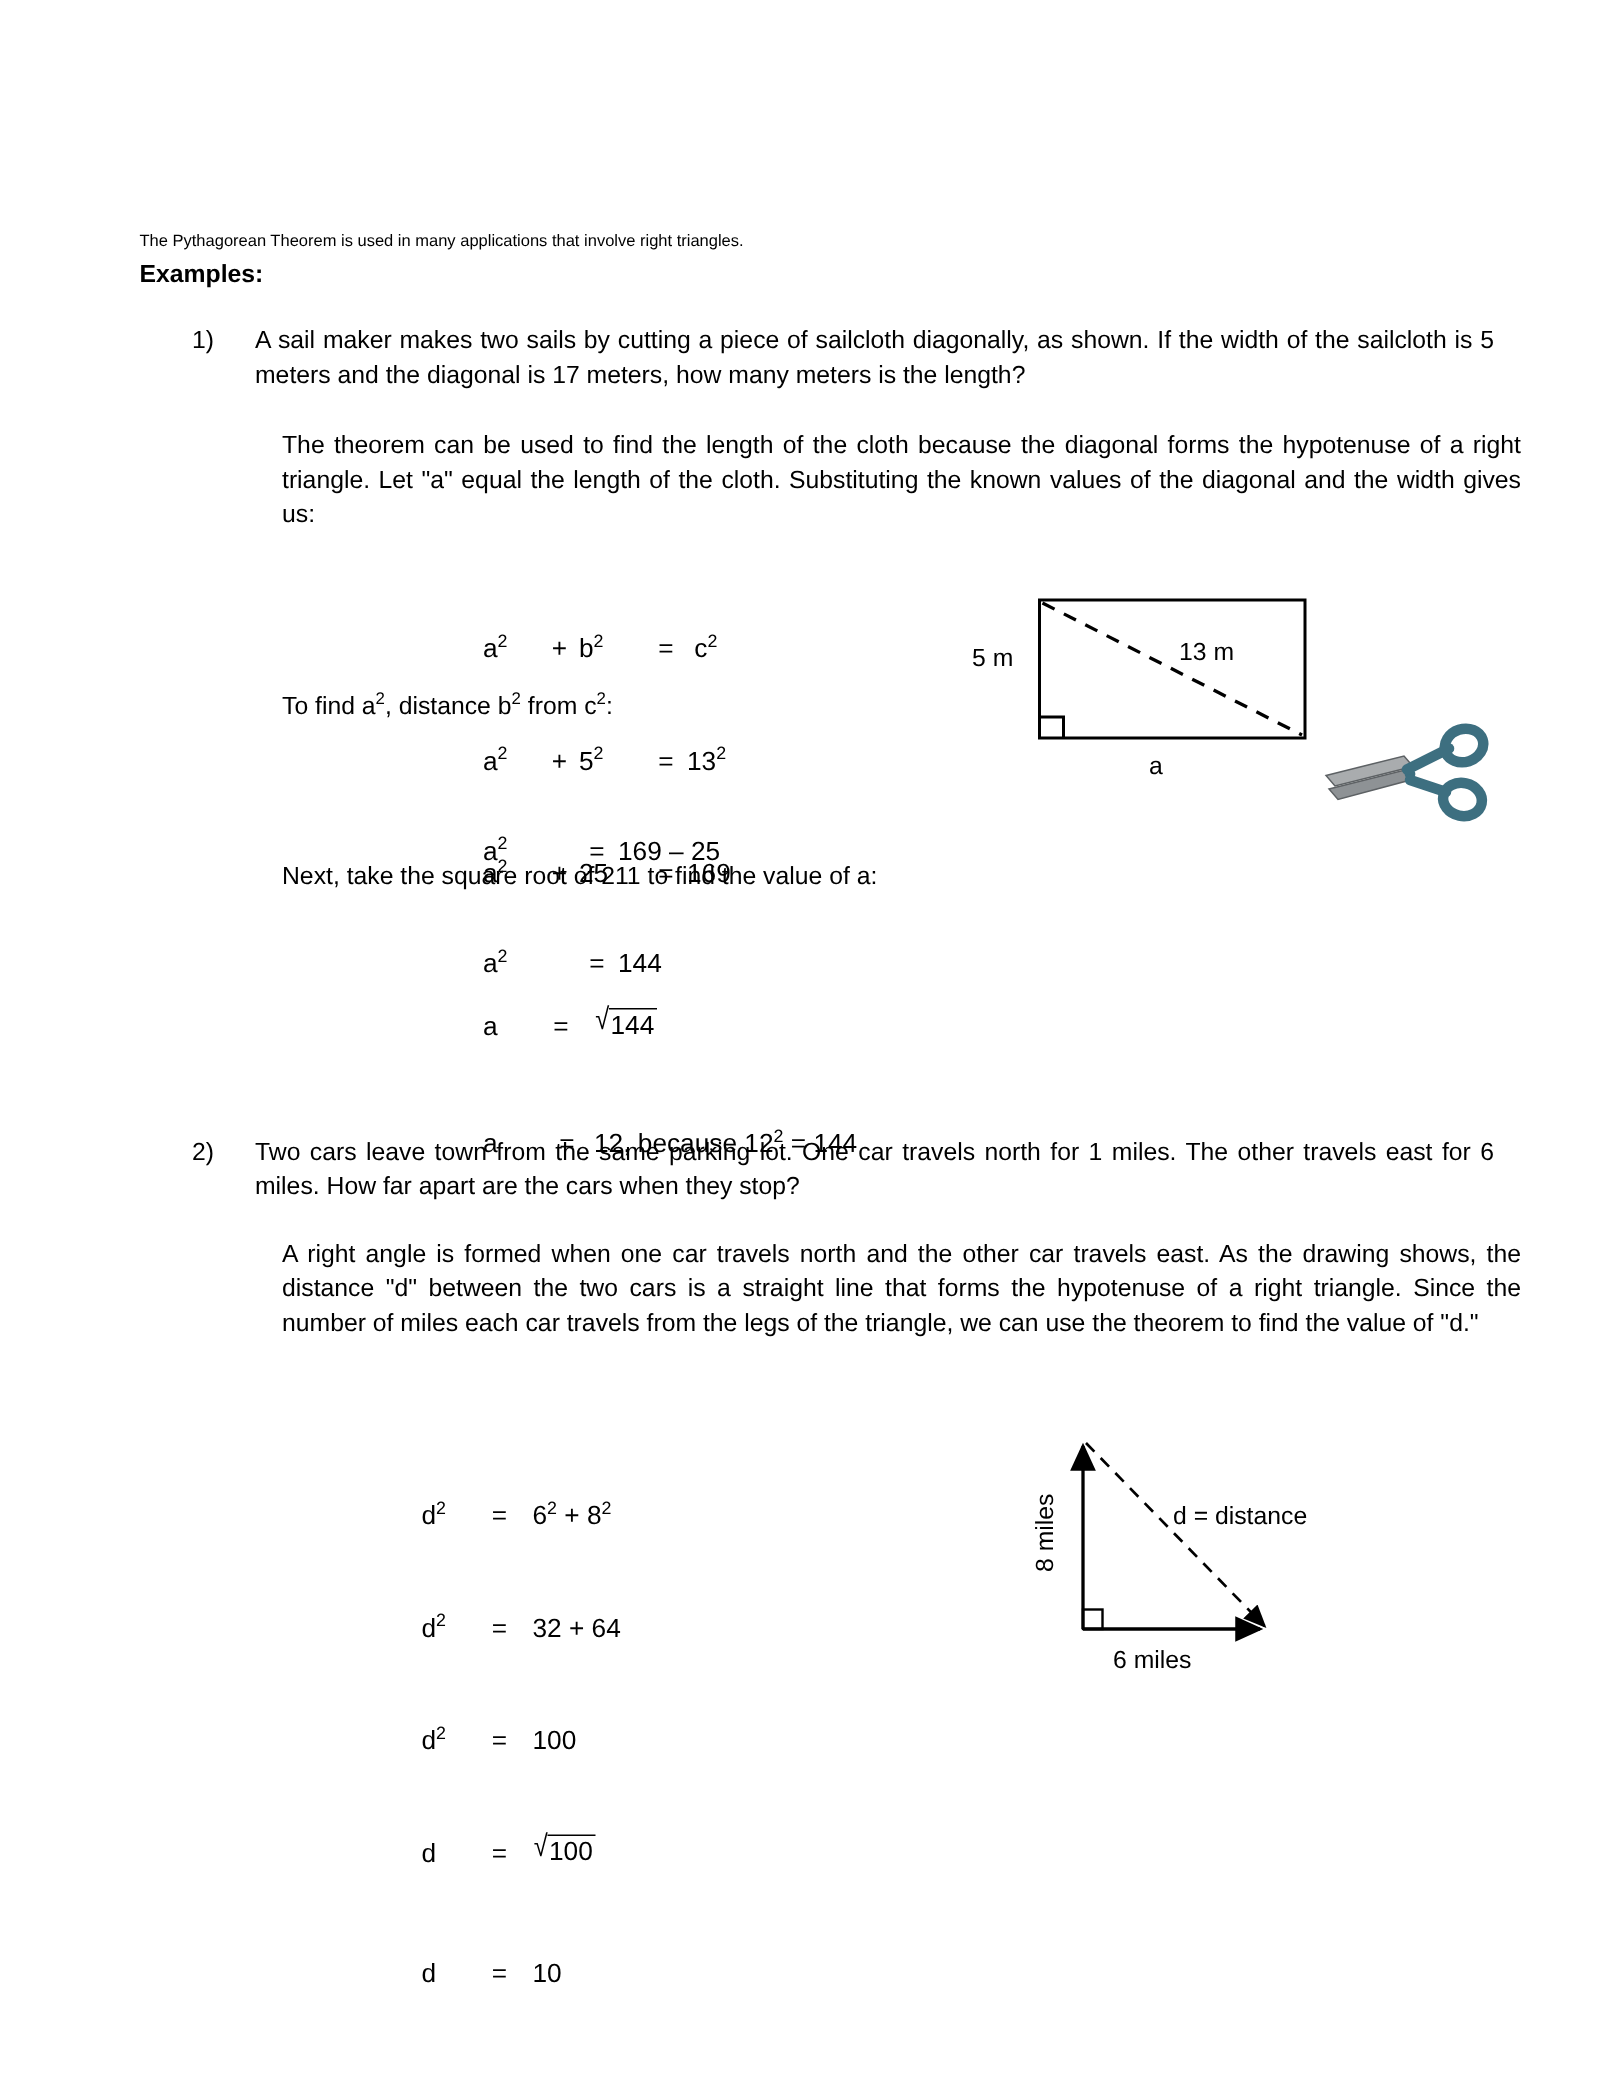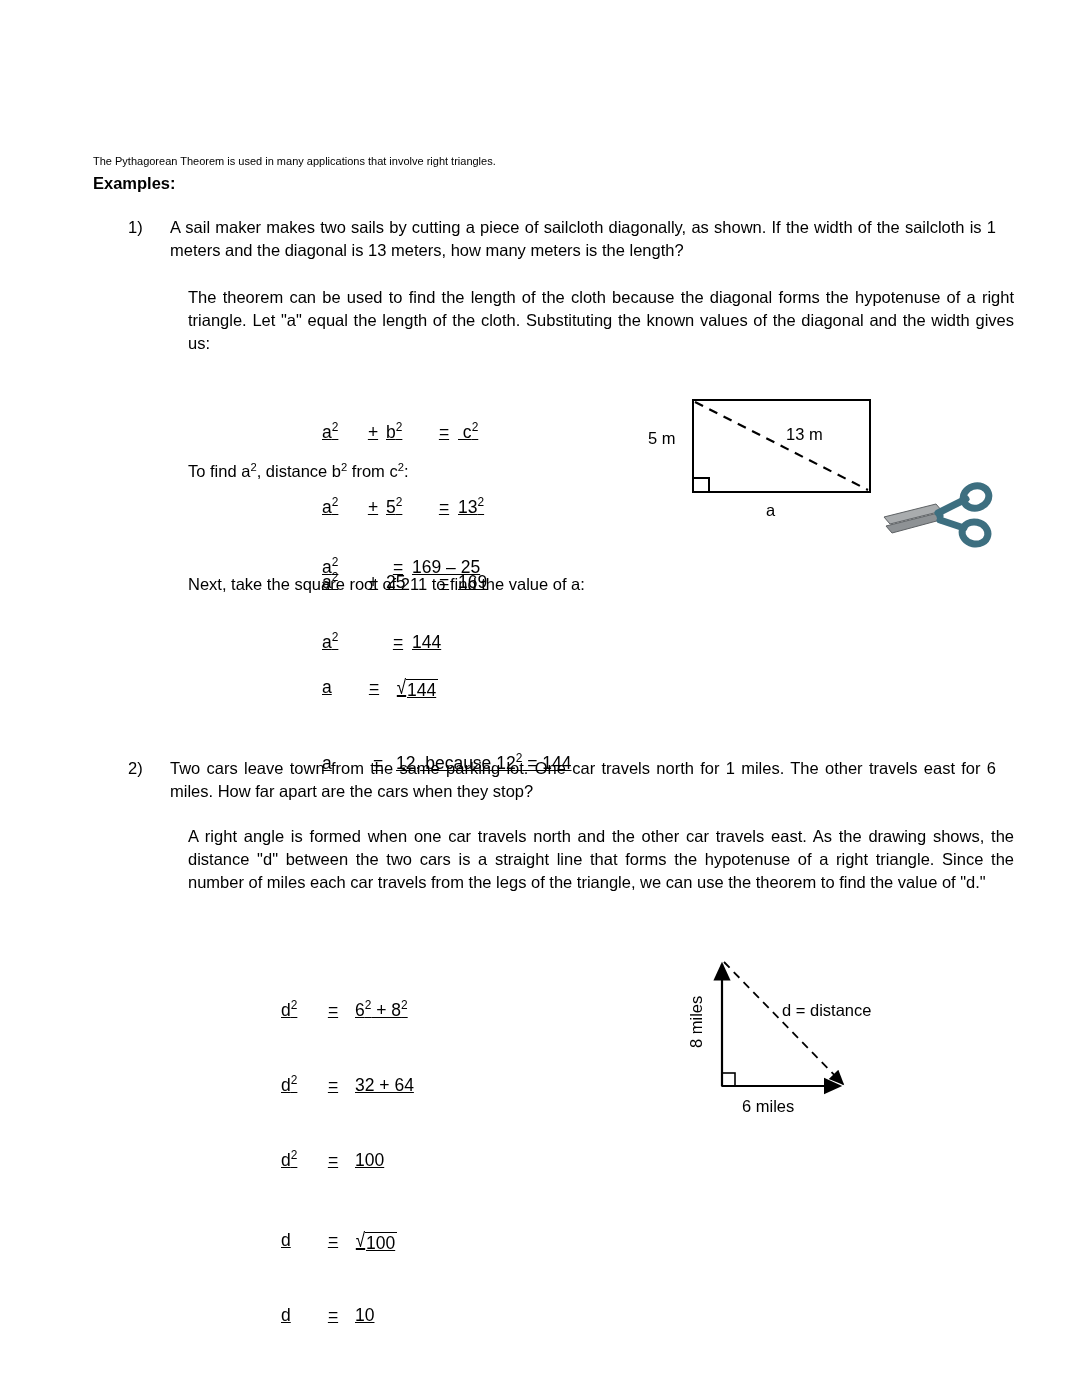--- a/index.html
+++ b/index.html
@@ -74,23 +74,22 @@
 
   
   .eqblock {
     position: absolute;
     font-size: 17.5px;
     line-height: 25px;
     white-space: pre;
   }
   .eqrow {
     display: flex;
-    align-items: flex-end;
+    align-items: flex-start;
     height: 25px;
-    text-decoration: underline;
   }
   .eq-lhs   { width: 38px; text-align: left; }
   .eq-op    { width: 26px; text-align: center; }
   .eq-mid   { width: 44px; text-align: left; }
   .eq-eq    { width: 28px; text-align: center; }
   .eq-rhs   { text-align: left; }
 
   
   .sqrt {
     display: inline-flex;
@@ -138,21 +137,21 @@
 <body>
 
 <div class="page">
 
   <div class="intro">The Pythagorean Theorem is used in many applications that involve right triangles.</div>
 
   <div class="examples-head">Examples:</div>
 
   <div class="item" style="left:128px; top:216px; width:868px;">
     <div class="item-num">1)</div>
-    <div class="item-body">A sail maker makes two sails by cutting a piece of sailcloth diagonally, as shown.  If the width of the sailcloth is 1 meters and the diagonal is 13 meters, how many meters is the length?</div>
+    <div class="item-body">A sail maker makes two sails by cutting a piece of sailcloth diagonally, as shown.  If the width of the sailcloth is 5 meters and the diagonal is 17 meters, how many meters is the length?</div>
   </div>
 
   <div class="para" style="top:286px;">The theorem can be used to find the length of the cloth because the diagonal forms the hypotenuse of a right triangle.  Let "a" equal the length of the cloth.  Substituting the known values of the diagonal and the width gives us:</div>
 
   <div class="eqblock" style="left:322px; top:370px;">
     <div class="eqrow">
       <span class="eq-lhs">a<sup class="exp">2</sup></span>
       <span class="eq-op">+</span>
       <span class="eq-mid">b<sup class="exp">2</sup></span>
       <span class="eq-eq">=</span>

